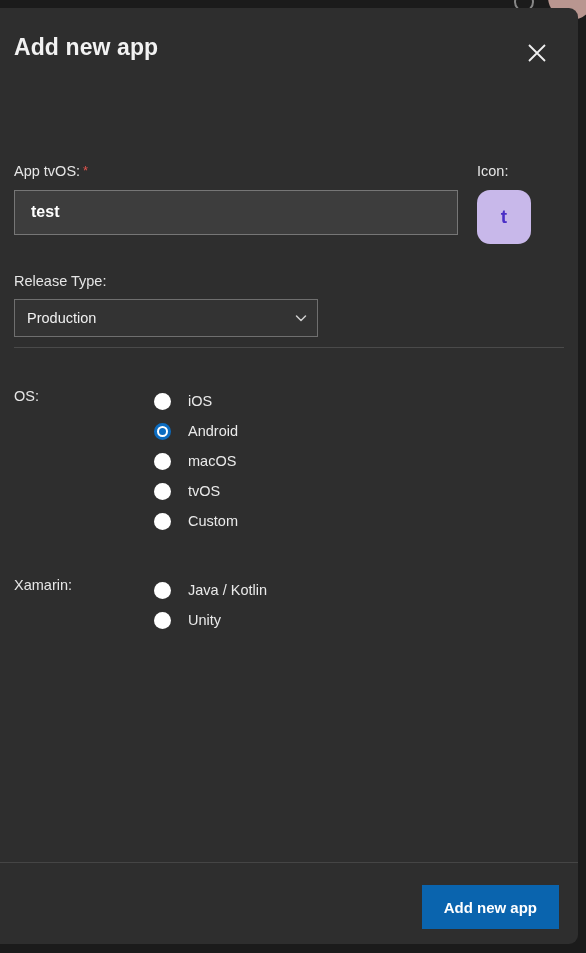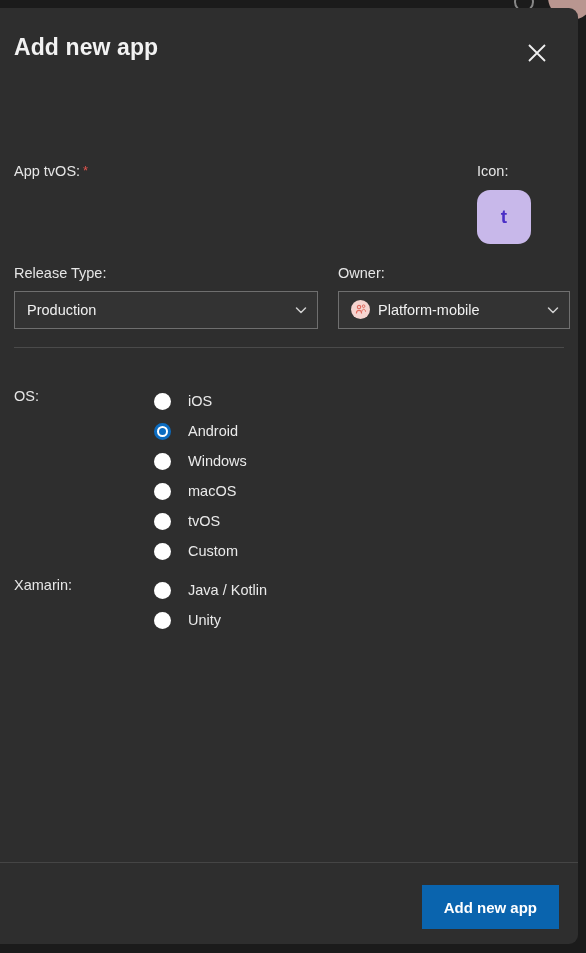--- a/index.html
+++ b/index.html
@@ -153,21 +153,21 @@
   }
 
   
   .row-release {
     position: absolute;
     left: 14px;
     top: 184px;
     right: 14px;
     height: 66px;
   }
-  .release-block { position: absolute; left: 0; top: 0; width: 304px; }
+  .release-block { position: absolute; left: 0; top: 8px; width: 304px; }
   .owner-block   { position: absolute; left: 324px; top: 0; width: 232px; }
 
   .select-box {
     margin-top: 10px;
     height: 38px;
     box-sizing: border-box;
     background: #333333;
     border: 1px solid #6f6f6f;
     display: flex;
     align-items: center;
@@ -307,20 +307,21 @@
       </div>
     </div>
 
     <div class="panel-body">
 
       <div class="row-appname">
         <div class="appname-block">
           <div class="field-label">
             <span>App tvOS:</span><span class="req-star">*</span>
           </div>
+          <input class="text-input" type="text" value="test" style="">
         </div>
         <div class="icon-block">
           <div class="field-label">Icon:</div>
           <div class="app-icon">t</div>
         </div>
       </div>
 
       <div class="row-release">
 
         <div class="release-block">
@@ -328,60 +329,37 @@
           <div class="select-box">
             <span class="sel-value">Production</span>
             <span class="chevron">
               <svg width="14" height="14" viewBox="0 0 14 14" aria-hidden="true">
                 <path d="M2.5 5 L7 9.5 L11.5 5" stroke="#cfcfcf" stroke-width="1.5" fill="none" stroke-linecap="round" stroke-linejoin="round"></path>
               </svg>
             </span>
           </div>
         </div>
 
-        <div class="owner-block">
-          <div class="field-label">Owner:</div>
-          <div class="select-box">
-            <span class="owner-avatar">
-              <svg width="14" height="14" viewBox="0 0 14 14" aria-hidden="true">
-                <circle cx="5" cy="4.1" r="1.7" fill="none" stroke="#e06a5e" stroke-width="1.1"></circle>
-                <path d="M2.4 10.4 c0 -1.9 1.2 -3 2.6 -3 s2.6 1.1 2.6 3" fill="none" stroke="#e06a5e" stroke-width="1.1"></path>
-                <circle cx="9.6" cy="3.2" r="1.3" fill="none" stroke="#e06a5e" stroke-width="1"></circle>
-                <path d="M7.8 8.5 c0.2 -1.4 1 -2.2 1.9 -2.2 s1.8 0.9 1.9 2.4" fill="none" stroke="#e06a5e" stroke-width="1"></path>
-              </svg>
-            </span>
-            <span class="sel-value">Platform-mobile</span>
-            <span class="chevron">
-              <svg width="14" height="14" viewBox="0 0 14 14" aria-hidden="true">
-                <path d="M2.5 5 L7 9.5 L11.5 5" stroke="#cfcfcf" stroke-width="1.5" fill="none" stroke-linecap="round" stroke-linejoin="round"></path>
-              </svg>
-            </span>
-          </div>
-        </div>
       </div>
 
       <div class="divider"></div>
 
       <div class="radio-group rg-os">
         <div class="rg-label">OS:</div>
         <div class="rg-items">
           <div class="radio-row">
             <span class="radio-dot"></span>
             <span class="radio-label">iOS</span>
           </div>
           <div class="radio-row checked">
             <span class="radio-dot"></span>
             <span class="radio-label">Android</span>
           </div>
           <div class="radio-row">
             <span class="radio-dot"></span>
-            <span class="radio-label">Windows</span>
-          </div>
-          <div class="radio-row">
-            <span class="radio-dot"></span>
             <span class="radio-label">macOS</span>
           </div>
           <div class="radio-row">
             <span class="radio-dot"></span>
             <span class="radio-label">tvOS</span>
           </div>
           <div class="radio-row">
             <span class="radio-dot"></span>
             <span class="radio-label">Custom</span>
           </div>

